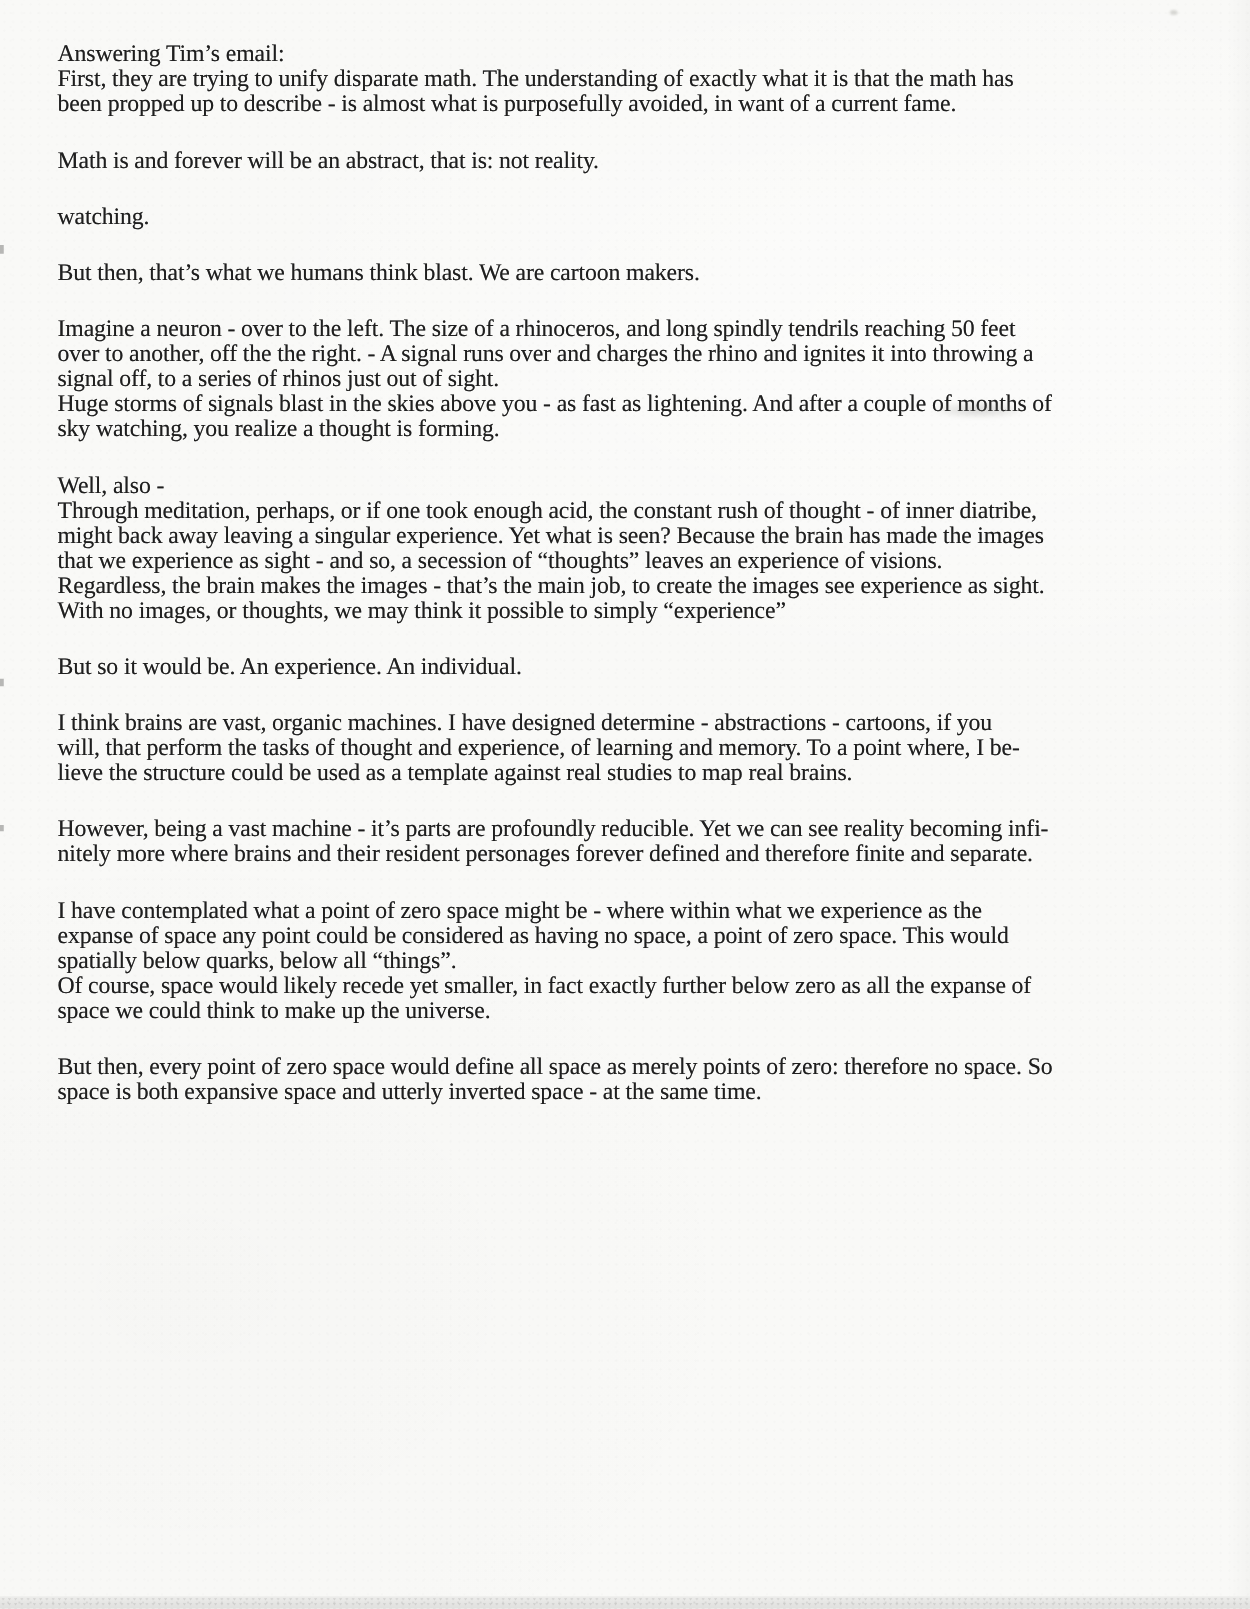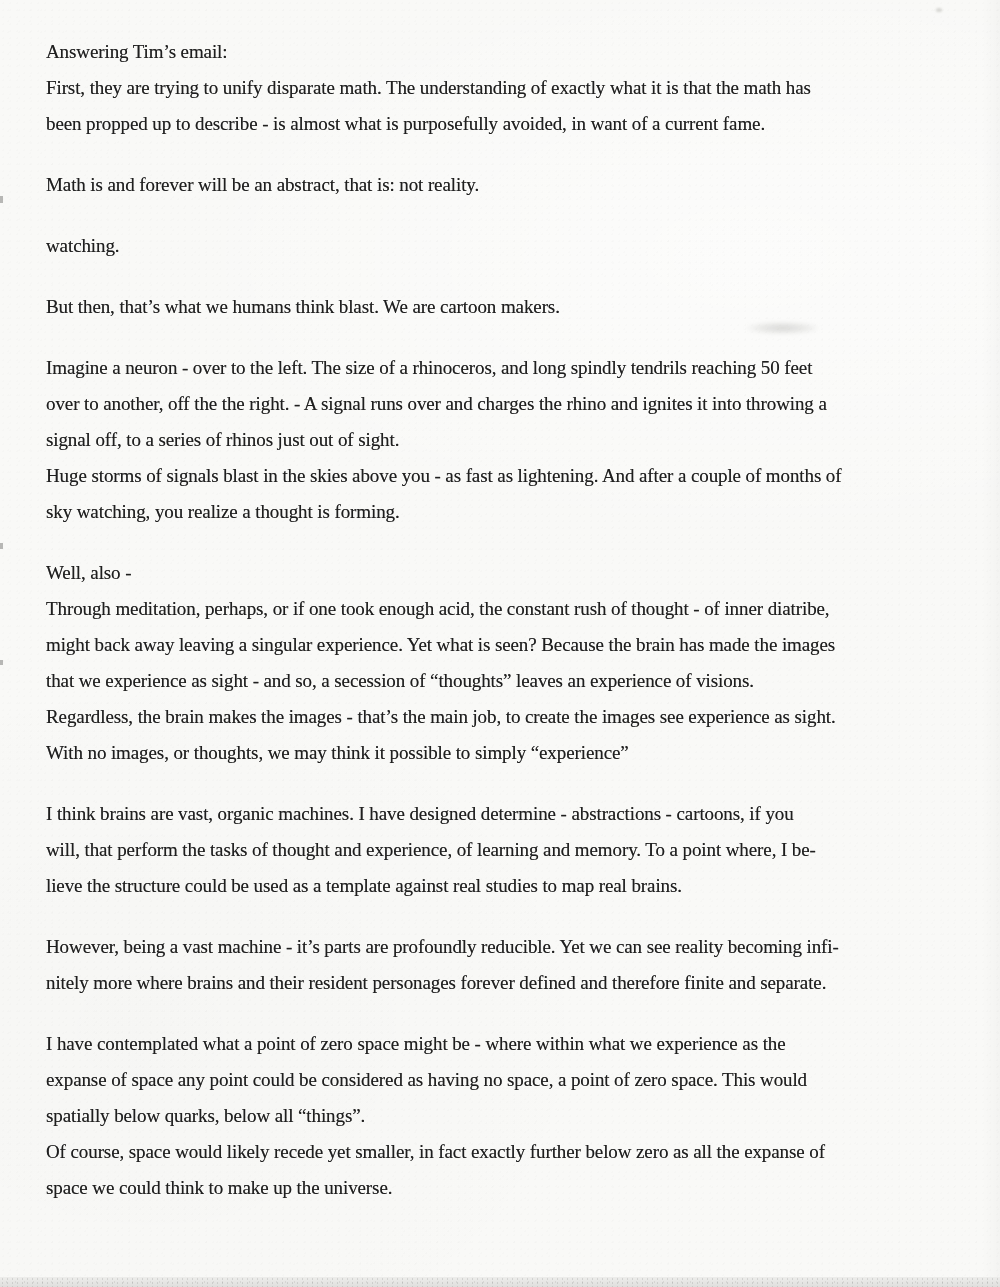--- a/index.html
+++ b/index.html
@@ -28,21 +28,21 @@
   }
   .text-block {
     position: absolute;
     left: 46px;
     top: 34px;
     width: 930px;
   }
   .para {
     margin: 0 0 25px 0;
     font-size: 19px;
-    line-height: 36px;
+    line-height: 20px;
     letter-spacing: -0.1px;
     white-space: pre;
     text-shadow: 0 0 0.45px rgba(20,20,20,0.55);
   }
   
   .smudge {
     position: absolute;
     left: 735px;
     top: 320px;
     width: 95px;
@@ -113,30 +113,33 @@
 over to another, off the the right. - A signal runs over and charges the rhino and ignites it into throwing a
 signal off, to a series of rhinos just out of sight.
 Huge storms of signals blast in the skies above you - as fast as lightening. And after a couple of months of
 sky watching, you realize a thought is forming.</p>
     <p class="para">Well, also -
 Through meditation, perhaps, or if one took enough acid, the constant rush of thought - of inner diatribe,
 might back away leaving a singular experience. Yet what is seen? Because the brain has made the images
 that we experience as sight - and so, a secession of “thoughts” leaves an experience of visions.
 Regardless, the brain makes the images - that’s the main job, to create the images see experience as sight.
 With no images, or thoughts, we may think it possible to simply “experience”</p>
+    <p class="para">But so it would be. An experience. An individual.</p>
     <p class="para">I think brains are vast, organic machines. I have designed determine - abstractions - cartoons, if you
 will, that perform the tasks of thought and experience, of learning and memory. To a point where, I be-
 lieve the structure could be used as a template against real studies to map real brains.</p>
     <p class="para">However, being a vast machine - it’s parts are profoundly reducible. Yet we can see reality becoming infi-
 nitely more where brains and their resident personages forever defined and therefore finite and separate.</p>
     <p class="para">I have contemplated what a point of zero space might be - where within what we experience as the
 expanse of space any point could be considered as having no space, a point of zero space. This would
 spatially below quarks, below all “things”.
 Of course, space would likely recede yet smaller, in fact exactly further below zero as all the expanse of
 space we could think to make up the universe.</p>
+    <p class="para">But then, every point of zero space would define all space as merely points of zero: therefore no space. So
+space is both expansive space and utterly inverted space - at the same time.</p>
   </div>
 
   <div class="smudge"></div>
   <div class="dust-topright"></div>
   <div class="edge-tick t1"></div>
   <div class="edge-tick t2"></div>
   <div class="edge-tick t3"></div>
   <div class="right-shade"></div>
   <div class="bottom-strip"></div>
 </div>

